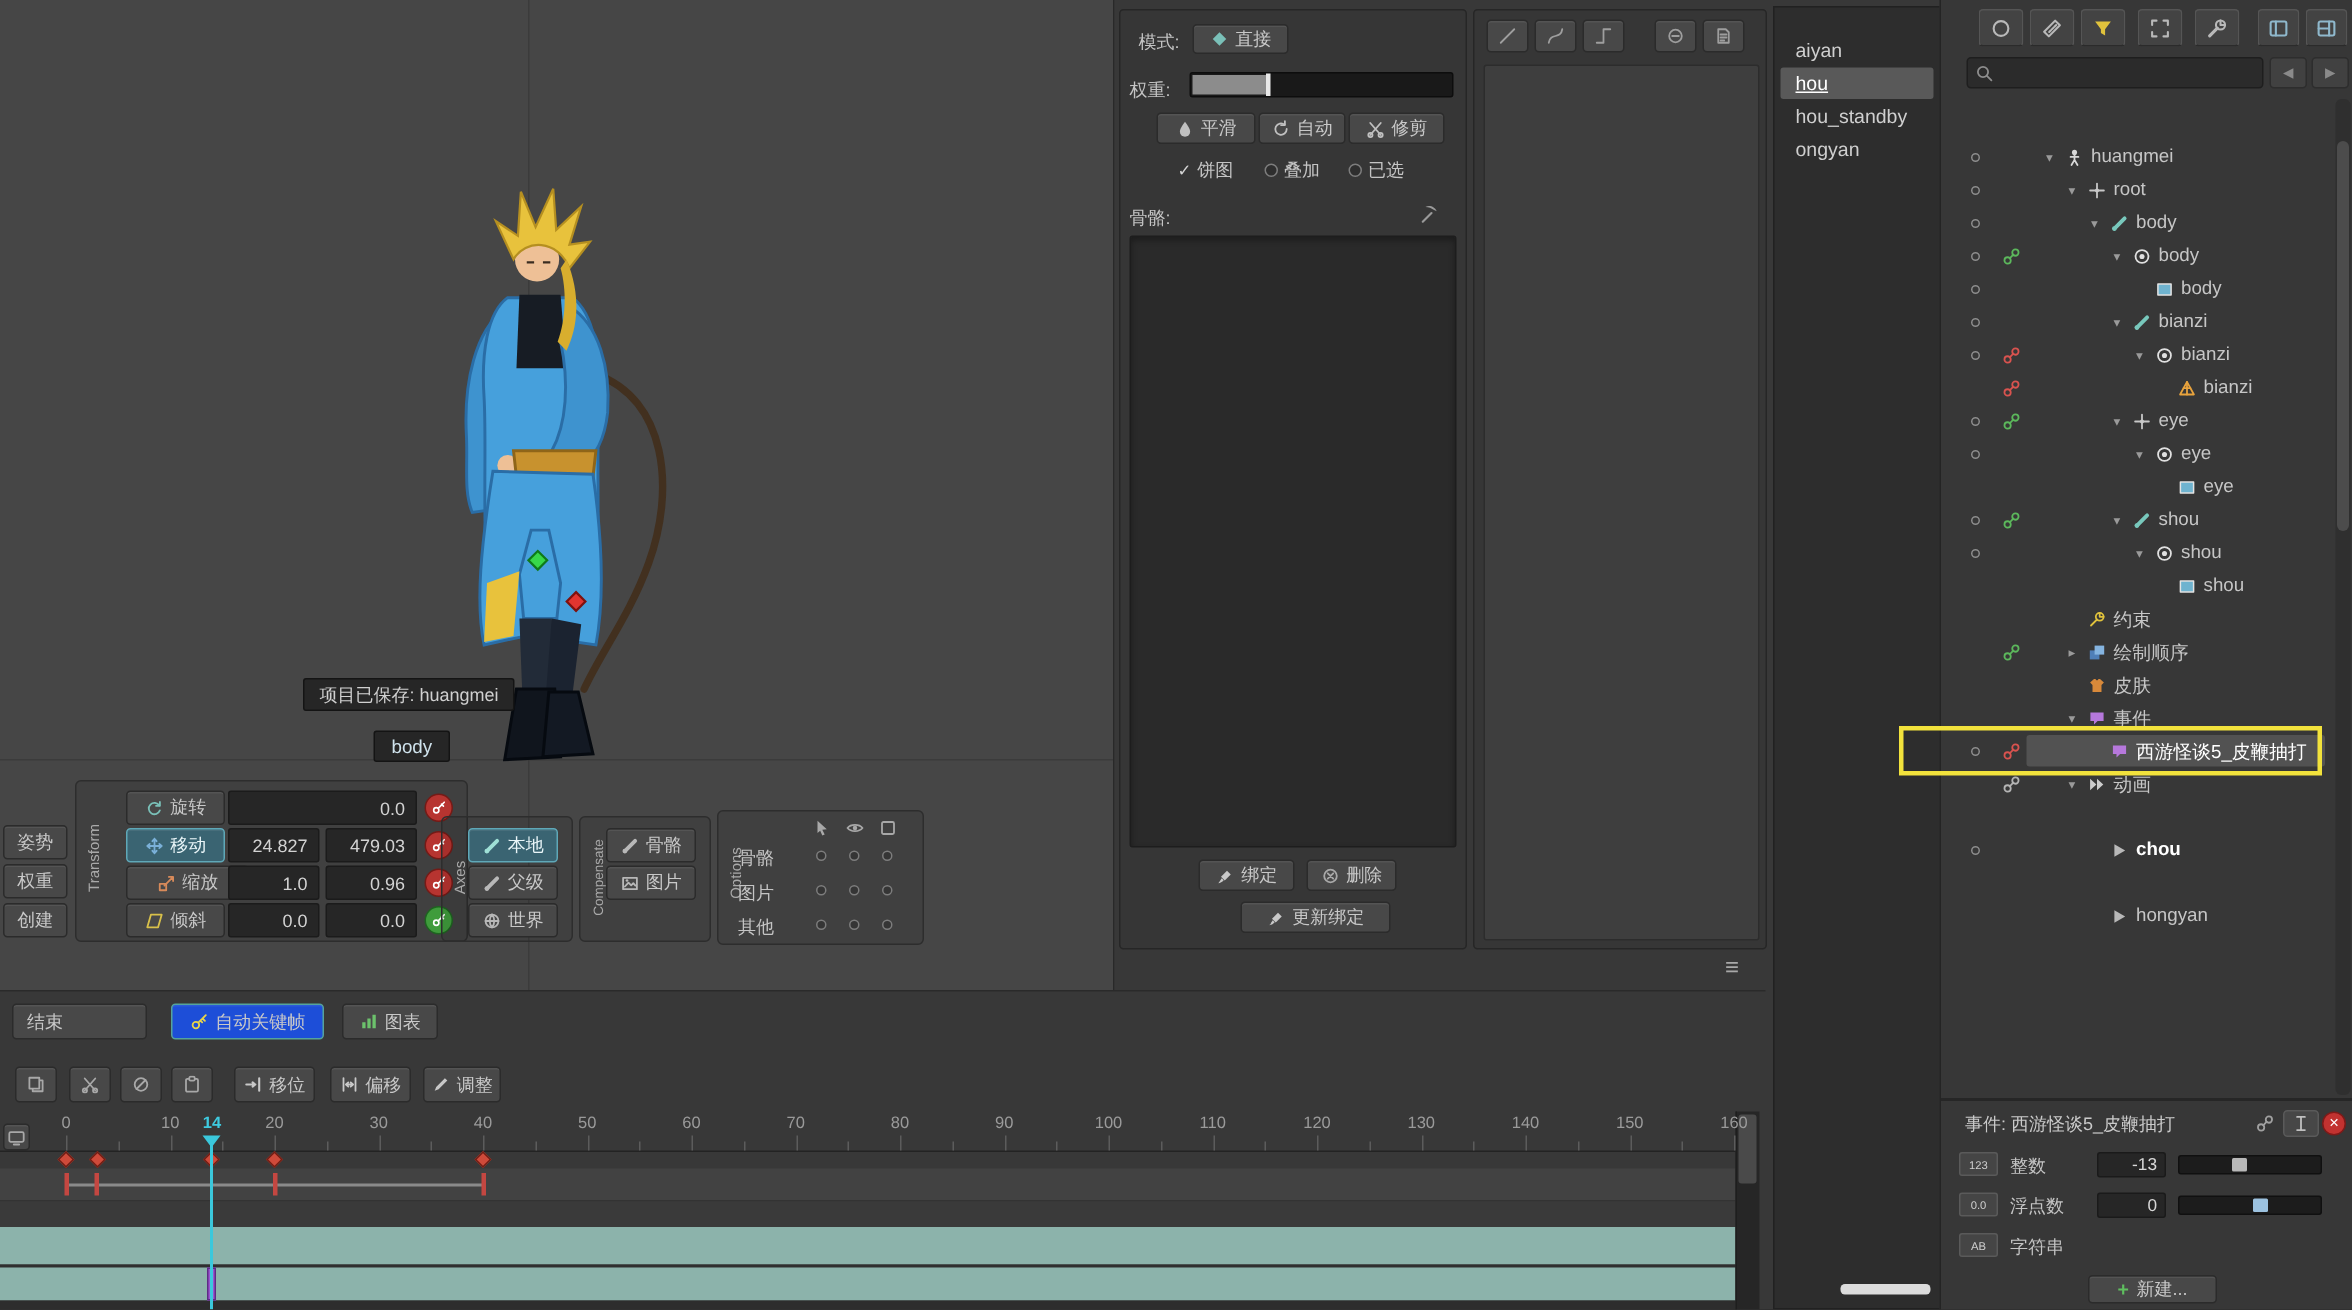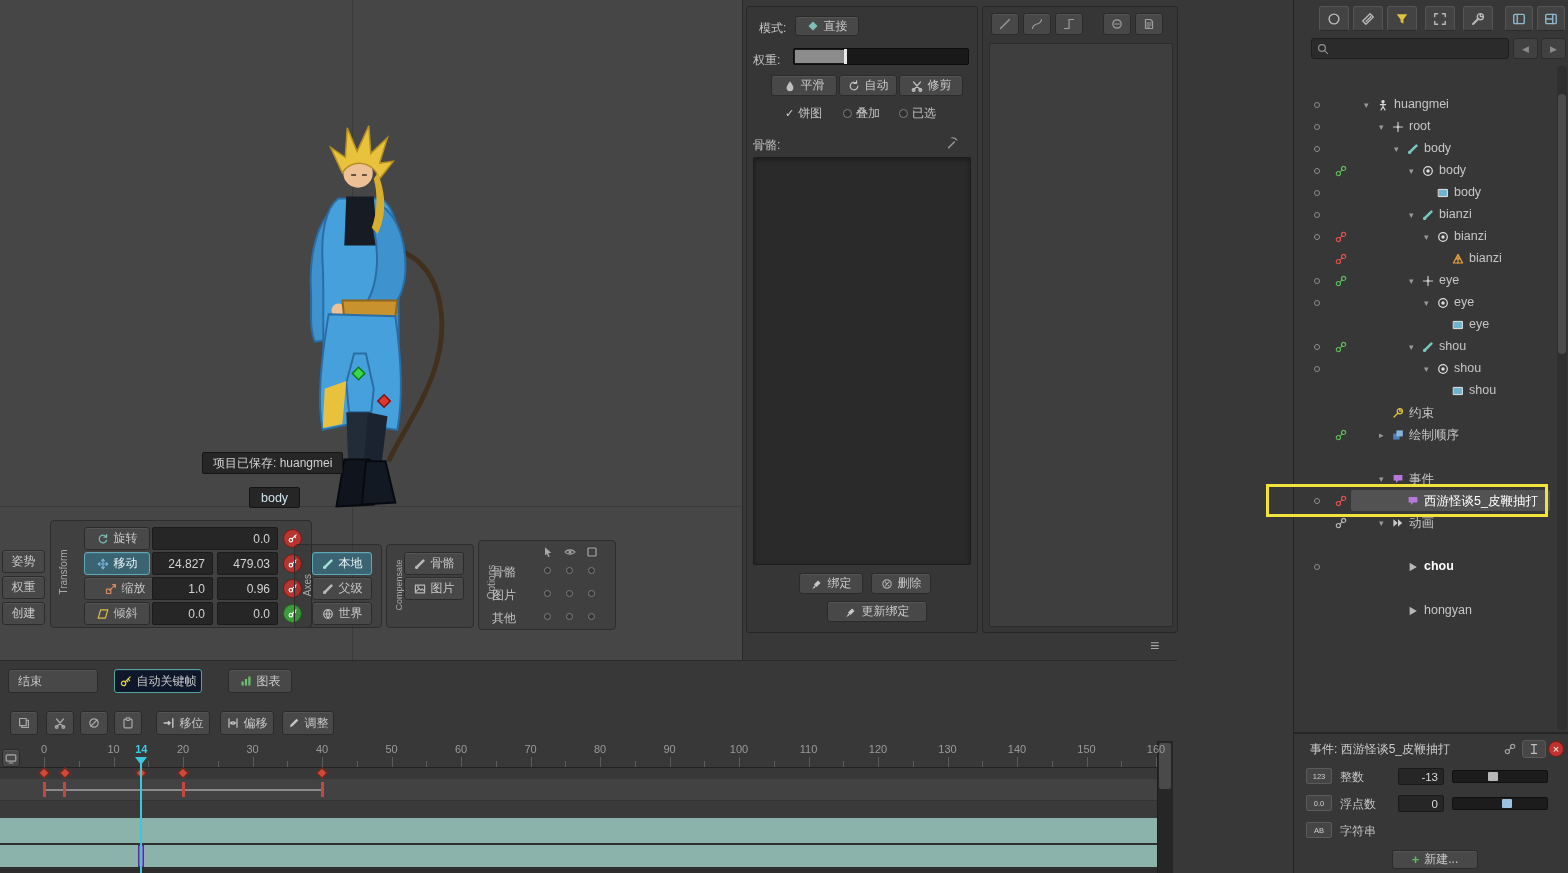--- a/index.html
+++ b/index.html
@@ -437,20 +437,29 @@
         <span style="color:#9e9e9e" class="ic">
           <svg viewBox="0 0 12 12" fill="none" stroke="currentColor" stroke-width="1.2" stroke-linecap="round" stroke-linejoin="round">
             <path d="M2.5 1.5 H7.5 L9.5 3.5 V10.5 H2.5 Z"></path>
             <path d="M4 5 H8 M4 7 H8 M4 9 H6.5"></path>
           </svg>
         </span>
       </div>
     <div style="position:absolute;left:6px;top:36px;width:184px;height:584px;background:#3e3e3e;border:1px solid #2c2c2c;border-radius:2px"></div>
   </div>
 
+  <div id="animpanel">
+    <div id="anim-items" class="helper">
+        <div class="aitem" style="top:18px">aiyan</div>
+        <div class="aitem sel" style="top:40px">hou</div>
+        <div class="aitem" style="top:62px">hou_standby</div>
+        <div class="aitem" style="top:84px">ongyan</div>
+      </div>
+    <div id="hthumb"></div>
+  </div>
 
   <div id="rightpanel">
     <div class="tbtn" style="left:25px;top:6px">
         <span class="ic">
           <svg viewBox="0 0 12 12" fill="none" stroke="currentColor" stroke-width="1.2" stroke-linecap="round" stroke-linejoin="round">
             <circle cx="6" cy="6" r="4.2"></circle>
           </svg>
         </span>
       </div>
     <div class="tbtn" style="left:59px;top:6px">
@@ -757,20 +766,28 @@
         </span>
         <span class="texp" style="left:86px">▸</span>
         <span class="tic ic" style="left:99px;color:#85b4e0">
           <svg viewBox="0 0 12 12" fill="none" stroke="currentColor" stroke-width="1.2" stroke-linecap="round" stroke-linejoin="round">
             <rect x="1.2" y="4.6" width="6.4" height="6" fill="#4f7fb8" stroke="none"></rect>
             <rect x="4.4" y="1.4" width="6.4" height="6" fill="#85b4e0" stroke="none"></rect>
           </svg>
         </span>
         <span class="tlabel" style="left:116px">绘制顺序</span>
       </div>
+      <div class="trow" style="top:352px">
+        <span class="tic ic" style="left:99px;color:#d8893a">
+          <svg viewBox="0 0 12 12" fill="none" stroke="currentColor" stroke-width="1.2" stroke-linecap="round" stroke-linejoin="round">
+            <path d="M4 1.6 L1.4 4 L3 5.6 L3 10.4 L9 10.4 L9 5.6 L10.6 4 L8 1.6 L6.9 1.6 C6.9 2.8 5.1 2.8 5.1 1.6 Z" fill="currentColor" stroke="none"></path>
+          </svg>
+        </span>
+        <span class="tlabel" style="left:116px">皮肤</span>
+      </div>
       <div class="trow" style="top:374px">
         <span class="texp" style="left:86px">▾</span>
         <span class="tic ic" style="left:99px;color:#b678dc">
           <svg viewBox="0 0 12 12" fill="none" stroke="currentColor" stroke-width="1.2" stroke-linecap="round" stroke-linejoin="round">
             <path d="M1.6 2 H10.4 V7.6 H6.4 L4 10 V7.6 H1.6 Z" fill="currentColor" stroke="none"></path>
           </svg>
         </span>
         <span class="tlabel" style="left:116px">事件</span>
       </div>
       <div class="trow sel" style="top:396px">
@@ -822,21 +839,21 @@
         </span>
         <span class="tlabel" style="left:131px">hongyan</span>
       </div>
     </div>
 
   <div id="hamburger"><span>≡</span></div>
   <div id="tl">
     <div class="btn" style="left:8px;top:8px;width:90px;height:24px;justify-content:flex-start;padding-left:9px">
         <span>结束</span>
       </div>
-    <div class="btn" style="left:114px;top:8px;width:88px;height:24px;background:#0f172a;border-color:#55a39c">
+    <div class="btn" style="left:114px;top:8px;width:102px;height:24px;background:#1d4ed8;border-color:#55a39c">
         <span style="color:#e8d44a" class="ic">
           <svg viewBox="0 0 12 12" fill="none" stroke="currentColor" stroke-width="1.2" stroke-linecap="round" stroke-linejoin="round">
             <circle cx="3.6" cy="8.4" r="2.2"></circle>
             <path d="M5.2 6.8 L10.2 1.8 M8 4 L9.6 5.6 M6.6 5.4 L7.8 6.6"></path>
           </svg>
         </span>
         <span>自动关键帧</span>
       </div>
     <div class="btn" style="left:228px;top:8px;width:64px;height:24px">
         <span class="ic">

